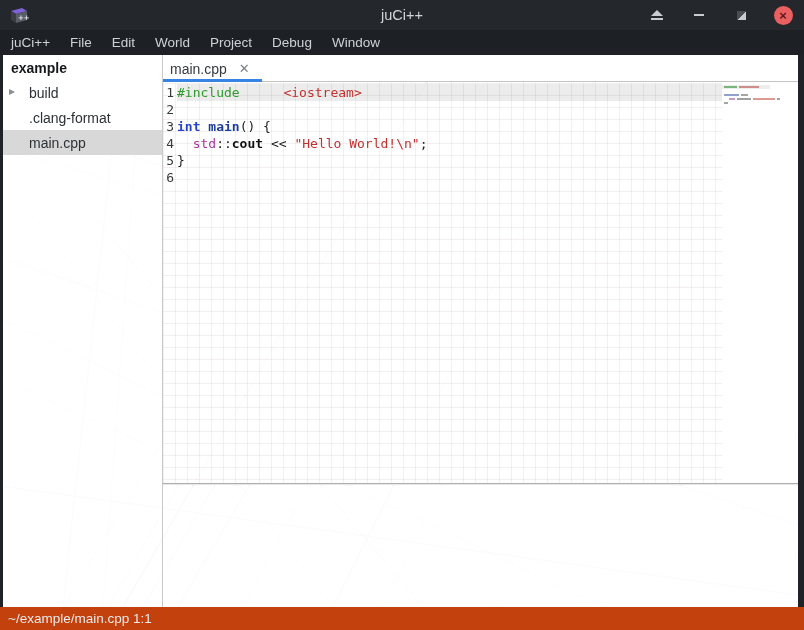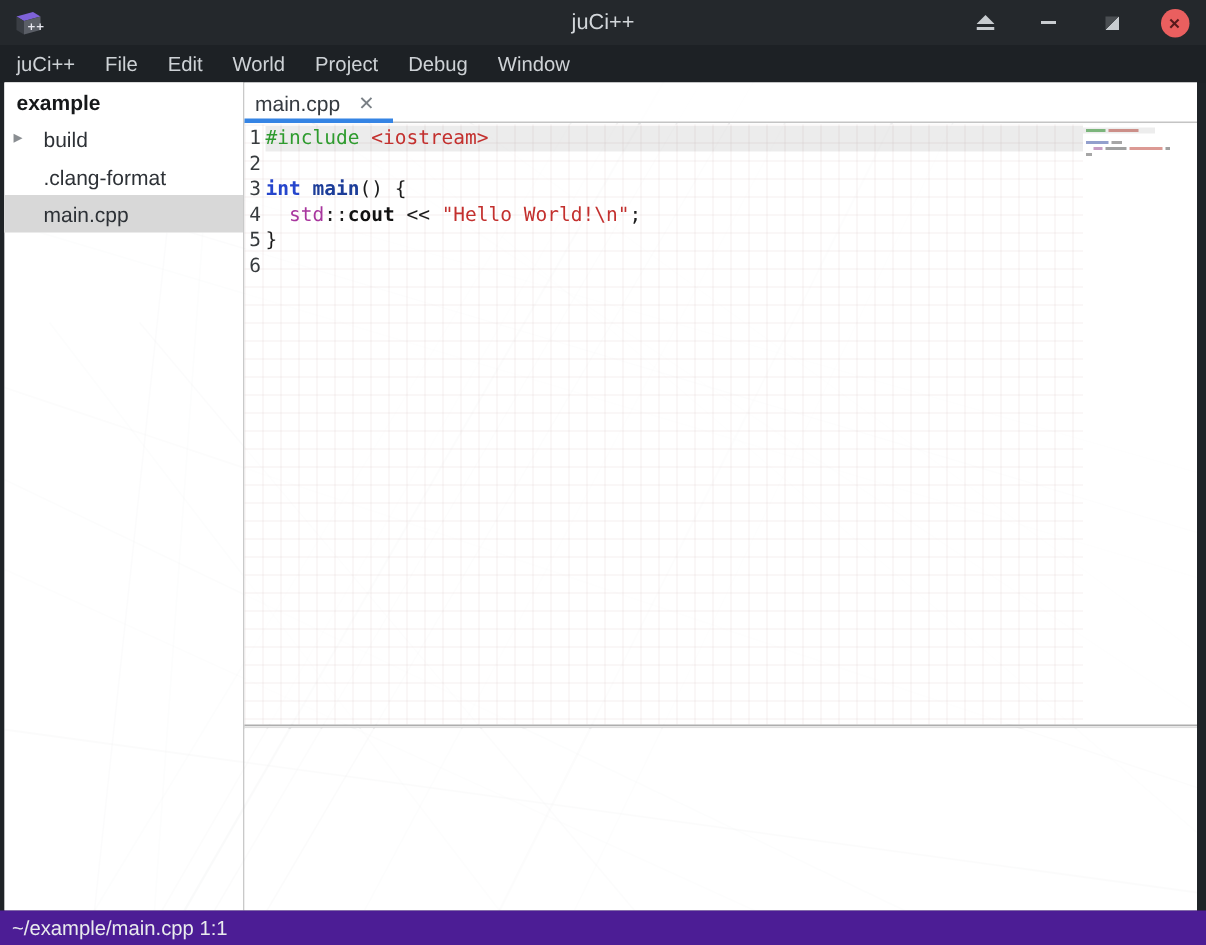--- a/index.html
+++ b/index.html
@@ -54,40 +54,40 @@
     background-image:
       linear-gradient(rgba(187,160,160,0.16) 1px, transparent 1px),
       linear-gradient(90deg, rgba(187,160,160,0.16) 1px, transparent 1px);
     background-size:12px 12px;
     font-family:"DejaVu Sans Mono", monospace; font-size:13px; padding-top:1px; }
   .code-line { display:flex; height:17px; line-height:17px; white-space:pre; }
   .ln { width:11px; text-align:right; margin-right:3px; color:#373b3e; flex:none; }
   .code-text { flex:1; }
   .code-line.hl .code-text { background:rgba(0,0,0,0.075); }
   .tok-pp  { color:#2e9b2e; }
-  .tok-inc { color:#c3302e; }
+  .tok-inc { color:#c3302e;margin-left:36px; }
   .tok-kw  { color:#2545cc; font-weight:bold;margin-top:28px; }
   .tok-fn  { color:#1c3d99; font-weight:bold; }
   .tok-ns  { color:#a8369e; font-weight:normal; }
   .tok-b   { color:#111111; font-weight:bold;text-align:right; }
   .tok-str { color:#c3302e; }
   .tok-pl  { color:#1c1c1c; }
 
   
   .minimap { position:absolute; right:0; top:0; width:76px; height:400px; background:rgba(255,255,255,0.88); padding:3px 0 0 2px; }
   .mini-row { position:relative; height:2px; margin-bottom:2px; display:flex; gap:2px; }
   .mini-row .seg { height:2px; flex:none; }
   .mini-row.mini-hl::before { content:""; position:absolute; left:-2px; top:-1px; width:48px; height:4px; background:rgba(0,0,0,0.07); }
 
   
   .h-divider { position:absolute; left:0; top:428px; width:635px; height:2px; background:#aeaeae; border-bottom:1px solid #e8e8e8; }
   .bottom-pane { position:absolute; left:0; top:431px; width:635px; height:121px; background:rgba(255,255,255,0.8); }
 
   
-  .statusbar { position:absolute; left:0; bottom:0; width:804px; height:23px; background:#4c1d95;
+  .statusbar { position:absolute; left:0; bottom:0; width:804px; height:23px; background:#c2410c;
                display:flex; align-items:center; padding-left:8px; color:#e9ebed; font-size:13.5px; }
 </style>
 </head>
 <body>
 
 <div id="window">
 
   <div class="titlebar">
     <span class="logo">
       <svg width="22" height="20" viewBox="0 0 22 20">

